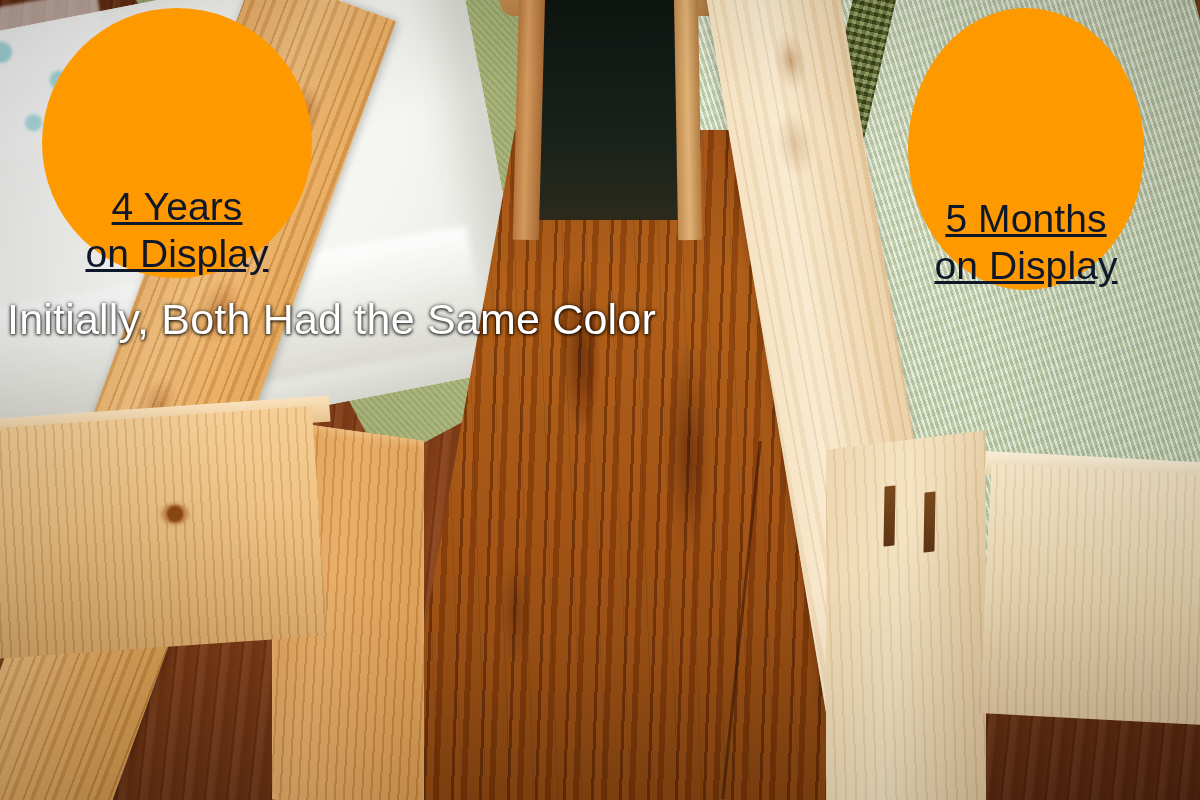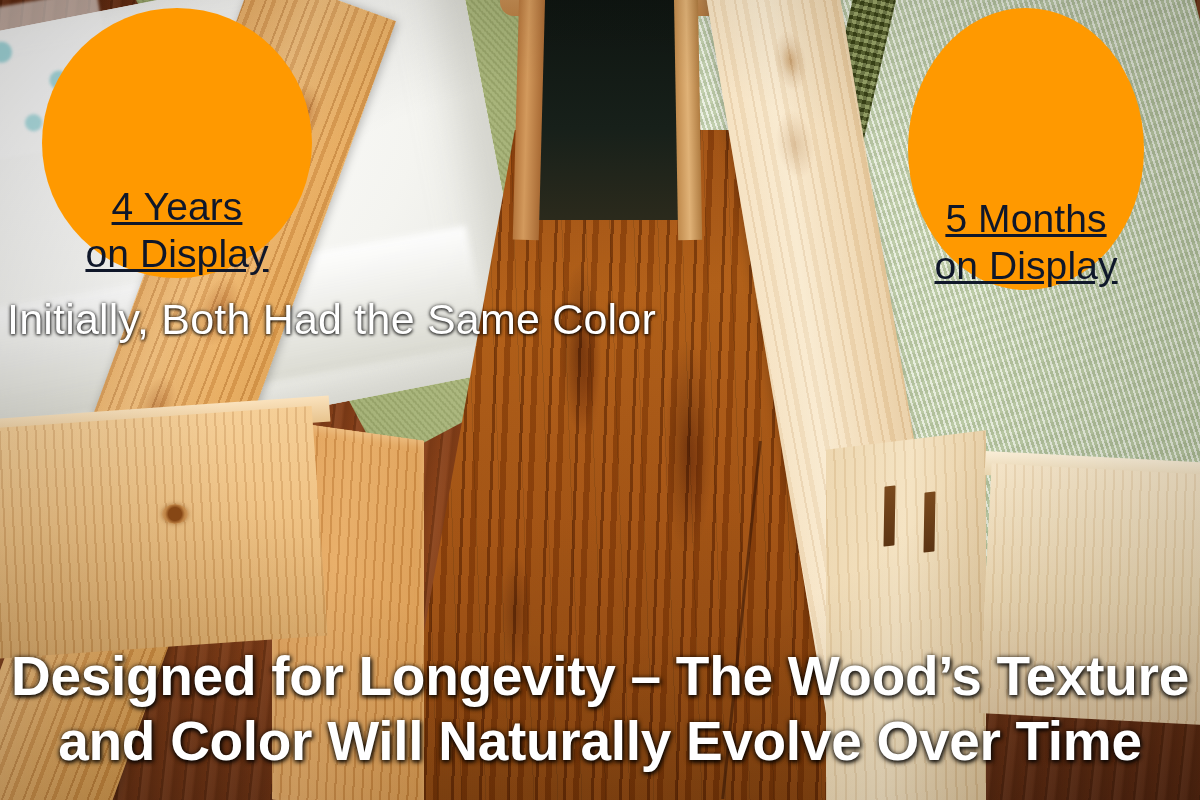--- a/index.html
+++ b/index.html
@@ -368,18 +368,14 @@
     <span class="l2">on Display</span>
   </div>
 
   <div class="badge" id="badge-right" style="background: rgb(255, 153, 0);">
     <span class="l1">5 Months</span>
     <span class="l2">on Display</span>
   </div>
 
   <div class="caption-mid">Initially, Both Had the Same Color</div>
 
-  <div class="headline">
-    <span class="h1">Designed for Longevity – The Wood’s Texture</span>
-    <span class="h2">and Color Will Naturally Evolve Over Time</span>
-  </div>
 
 </div>
 
 </body></html>

